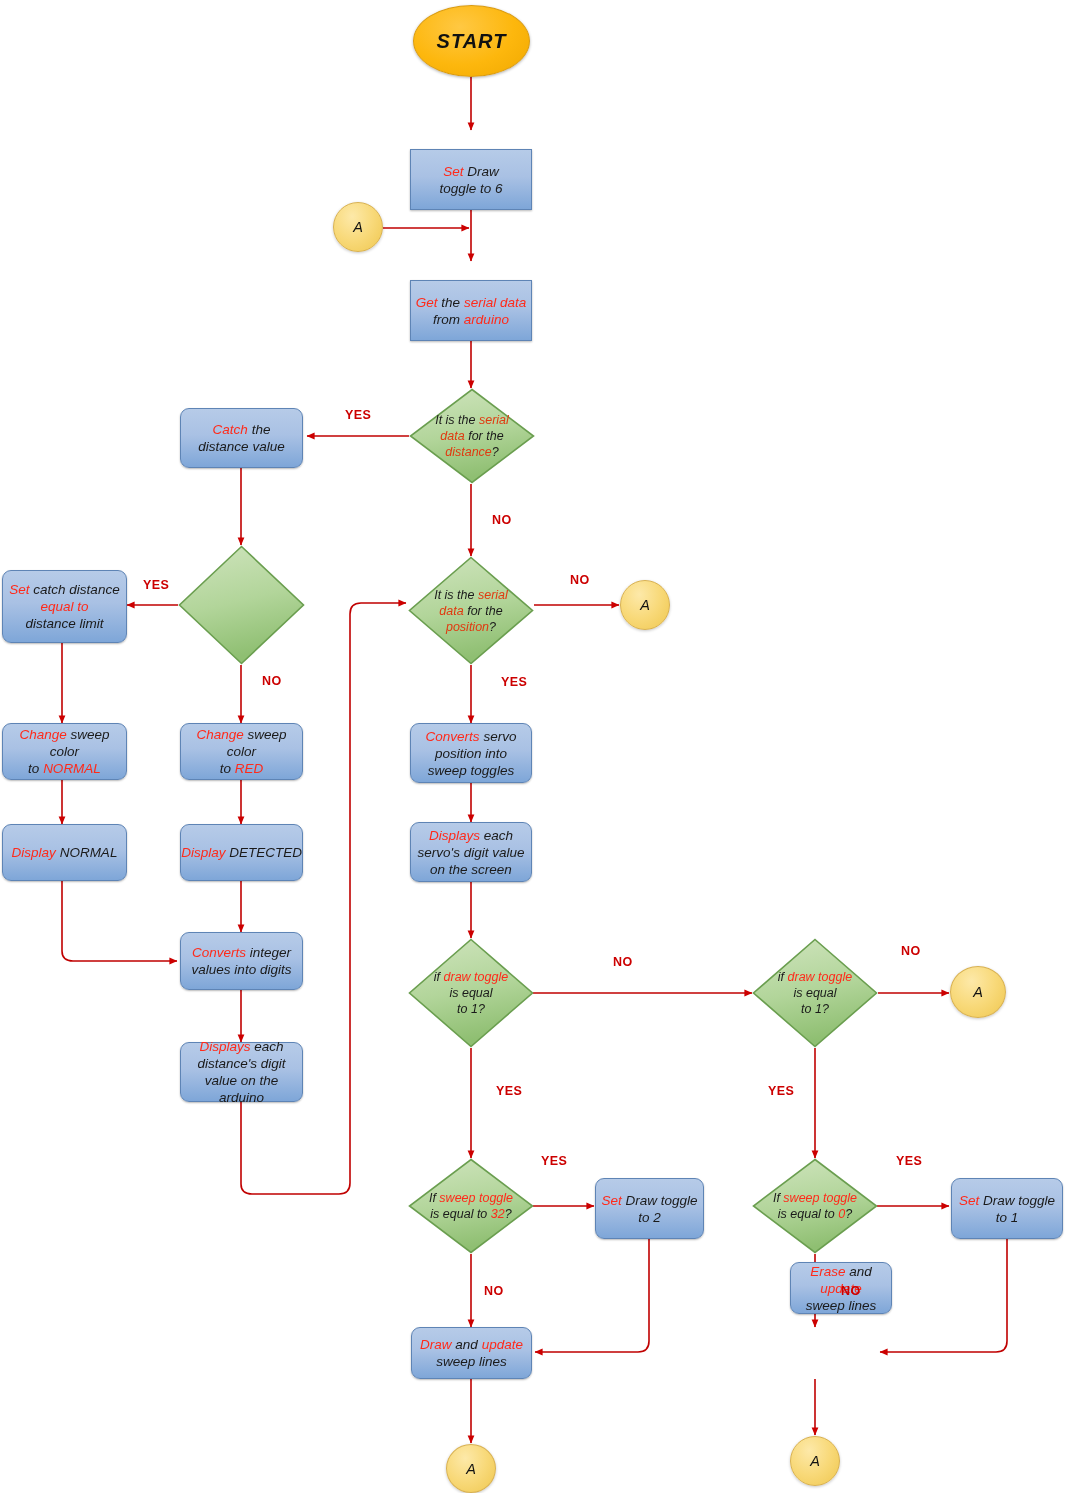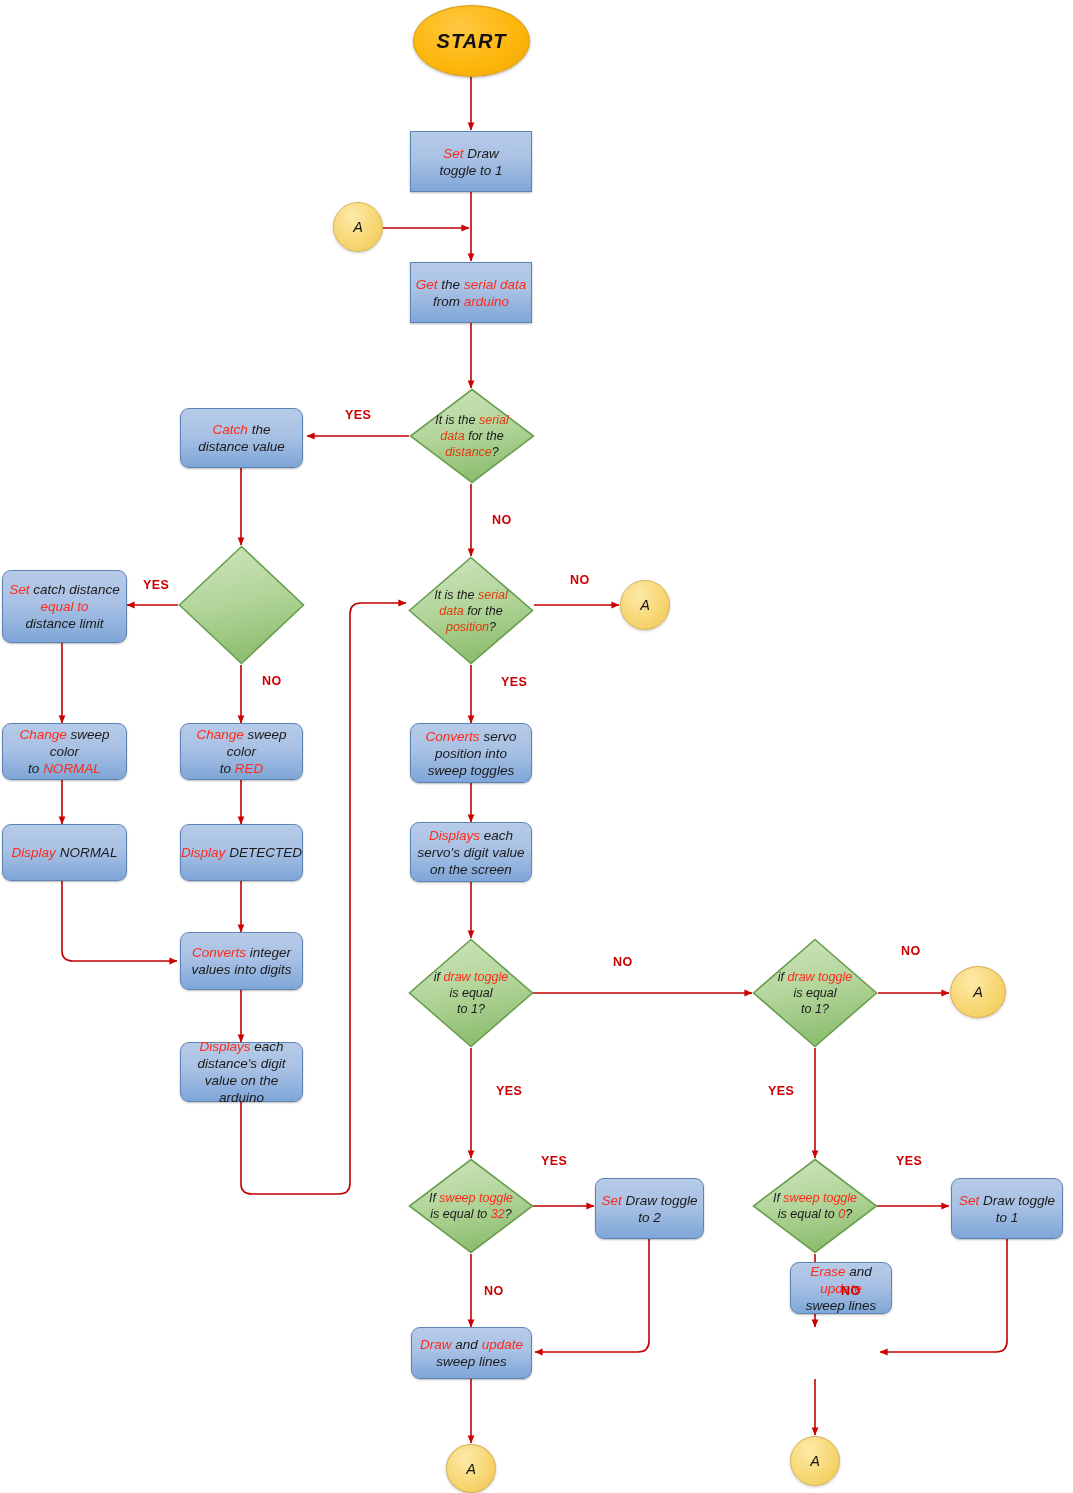--- a/index.html
+++ b/index.html
@@ -13,21 +13,21 @@
   
   .proc{
     background:linear-gradient(to bottom,#b6cbe8 0%, #a9c1e4 45%, #7ea6d8 100%);
     border:1.5px solid #5e84b5;
     color:#1a1a1a;
     font-size:13.5px;
     line-height:17px;
     box-shadow:0 1px 2px rgba(0,0,0,0.28);
   }
   .proc.round{border-radius:9px;}
-  .proc.sq{border-radius:0px;}
+  .proc.sq{border-radius:0px;margin-top:18px;}
 
   
   .dec{background:transparent;}
   .dec .dbody{
     position:absolute;left:0;top:0;width:100%;height:100%;
   }
   .dec .dlabel{
     position:relative;z-index:2;font-size:12.5px;line-height:16px;color:#1a1a1a;
     width:74%;text-align:center;
   }
@@ -139,21 +139,21 @@
     </g>
   </svg>
 
   <div class="node term" style="left:413px;top:5px;width:117px;height:72px;">
     <span>START</span>
   </div>
 
   <div class="node proc sq" style="left:410px;top:131px;width:122px;height:61px;">
     <div>
       <span class="r">Set</span><span> Draw</span><br>
-      <span>toggle to 1</span>
+      <span>toggle to 6</span>
     </div>
   </div>
 
   <div class="node conn" style="left:333px;top:202px;width:50px;height:50px;">
     <span>A</span>
   </div>
 
   <div class="node proc sq" style="left:410px;top:262px;width:122px;height:61px;">
     <div>
       <span class="r">Get</span><span> the </span><span class="r">serial data</span><br>
@@ -206,21 +206,21 @@
       <span>to </span><span class="r">RED</span>
     </div>
   </div>
 
   <div class="node proc round" style="left:2px;top:824px;width:125px;height:57px;">
     <div>
       <span class="r">Display</span><span> NORMAL</span>
     </div>
   </div>
 
-  <div class="node proc round" style="left:180px;top:824px;width:123px;height:57px;">
+  <div class="node proc round" style="left:180px;top:824px;width:123px;height:57px;justify-content:flex-end;">
     <div>
       <span class="r">Display</span><span> DETECTED</span>
     </div>
   </div>
 
   <div class="node proc round" style="left:180px;top:932px;width:123px;height:58px;">
     <div>
       <span class="r">Converts</span><span> integer</span><br>
       <span>values into digits</span>
     </div>

